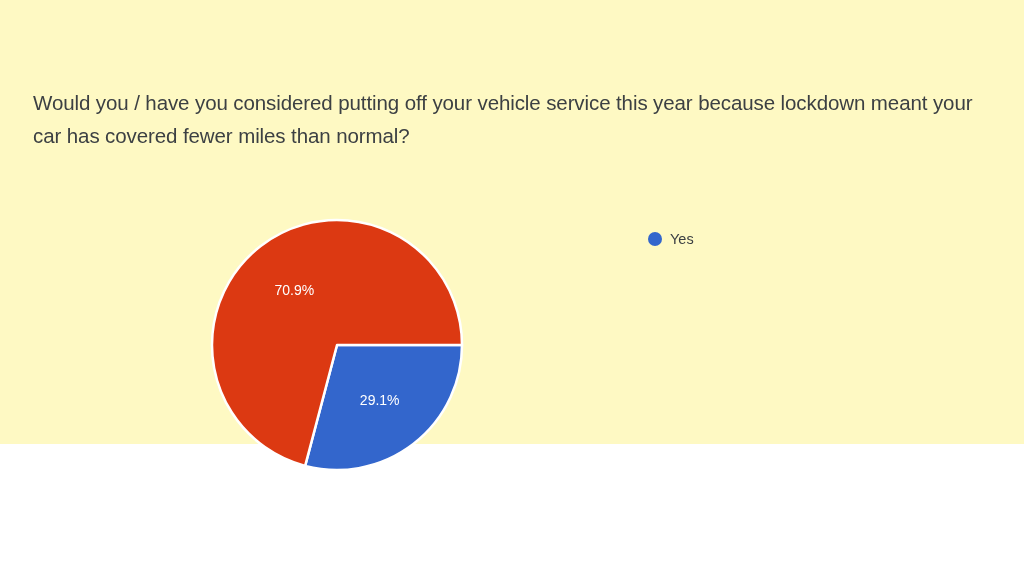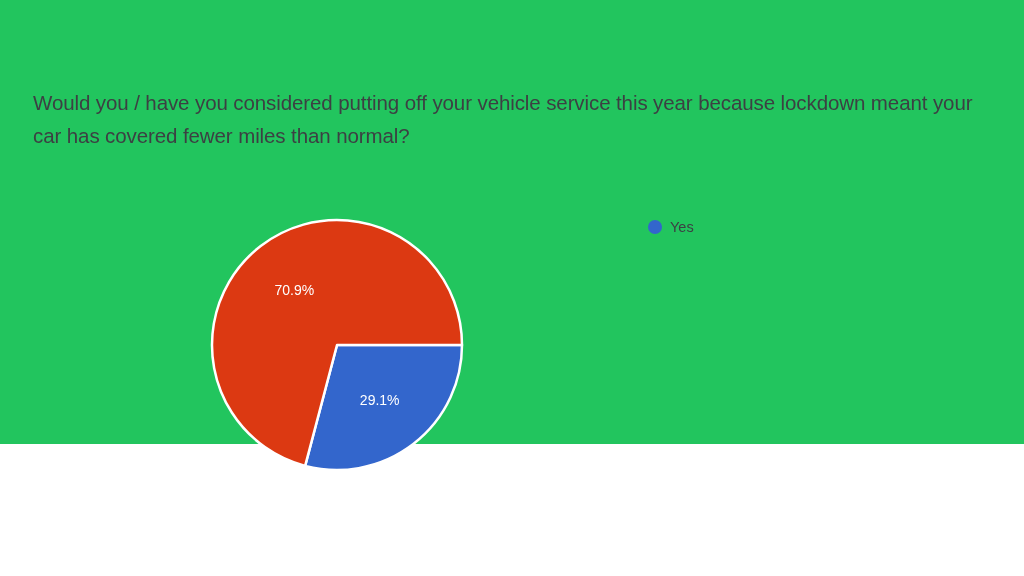--- a/index.html
+++ b/index.html
@@ -12,21 +12,21 @@
     width: 1024px;
     height: 576px;
     font-family: "Liberation Sans", "DejaVu Sans", sans-serif;
     -webkit-font-smoothing: antialiased;
     overflow: hidden;
   }
   .canvas {
     position: relative;
     width: 1024px;
     height: 444px;
-    background: #22c55e;
+    background: #fef9c3;
   }
 
   
   .question {
     position: absolute;
     left: 33px;
     top: 86px;
     width: 945px;
     font-size: 20.5px;
     line-height: 33px;
@@ -66,21 +66,21 @@
 
   
   .legend {
     position: absolute;
     left: 648px;
     top: 40px;
     width: 180px;
   }
   .legend-item {
     display: flex;
-    align-items: flex-start;
+    align-items: flex-end;
     height: 26px;
   }
   .legend-swatch {
     width: 14px;
     height: 14px;
     border-radius: 50%;
     flex: 0 0 auto;
   }
   .legend-label {
     margin-left: 8px;

